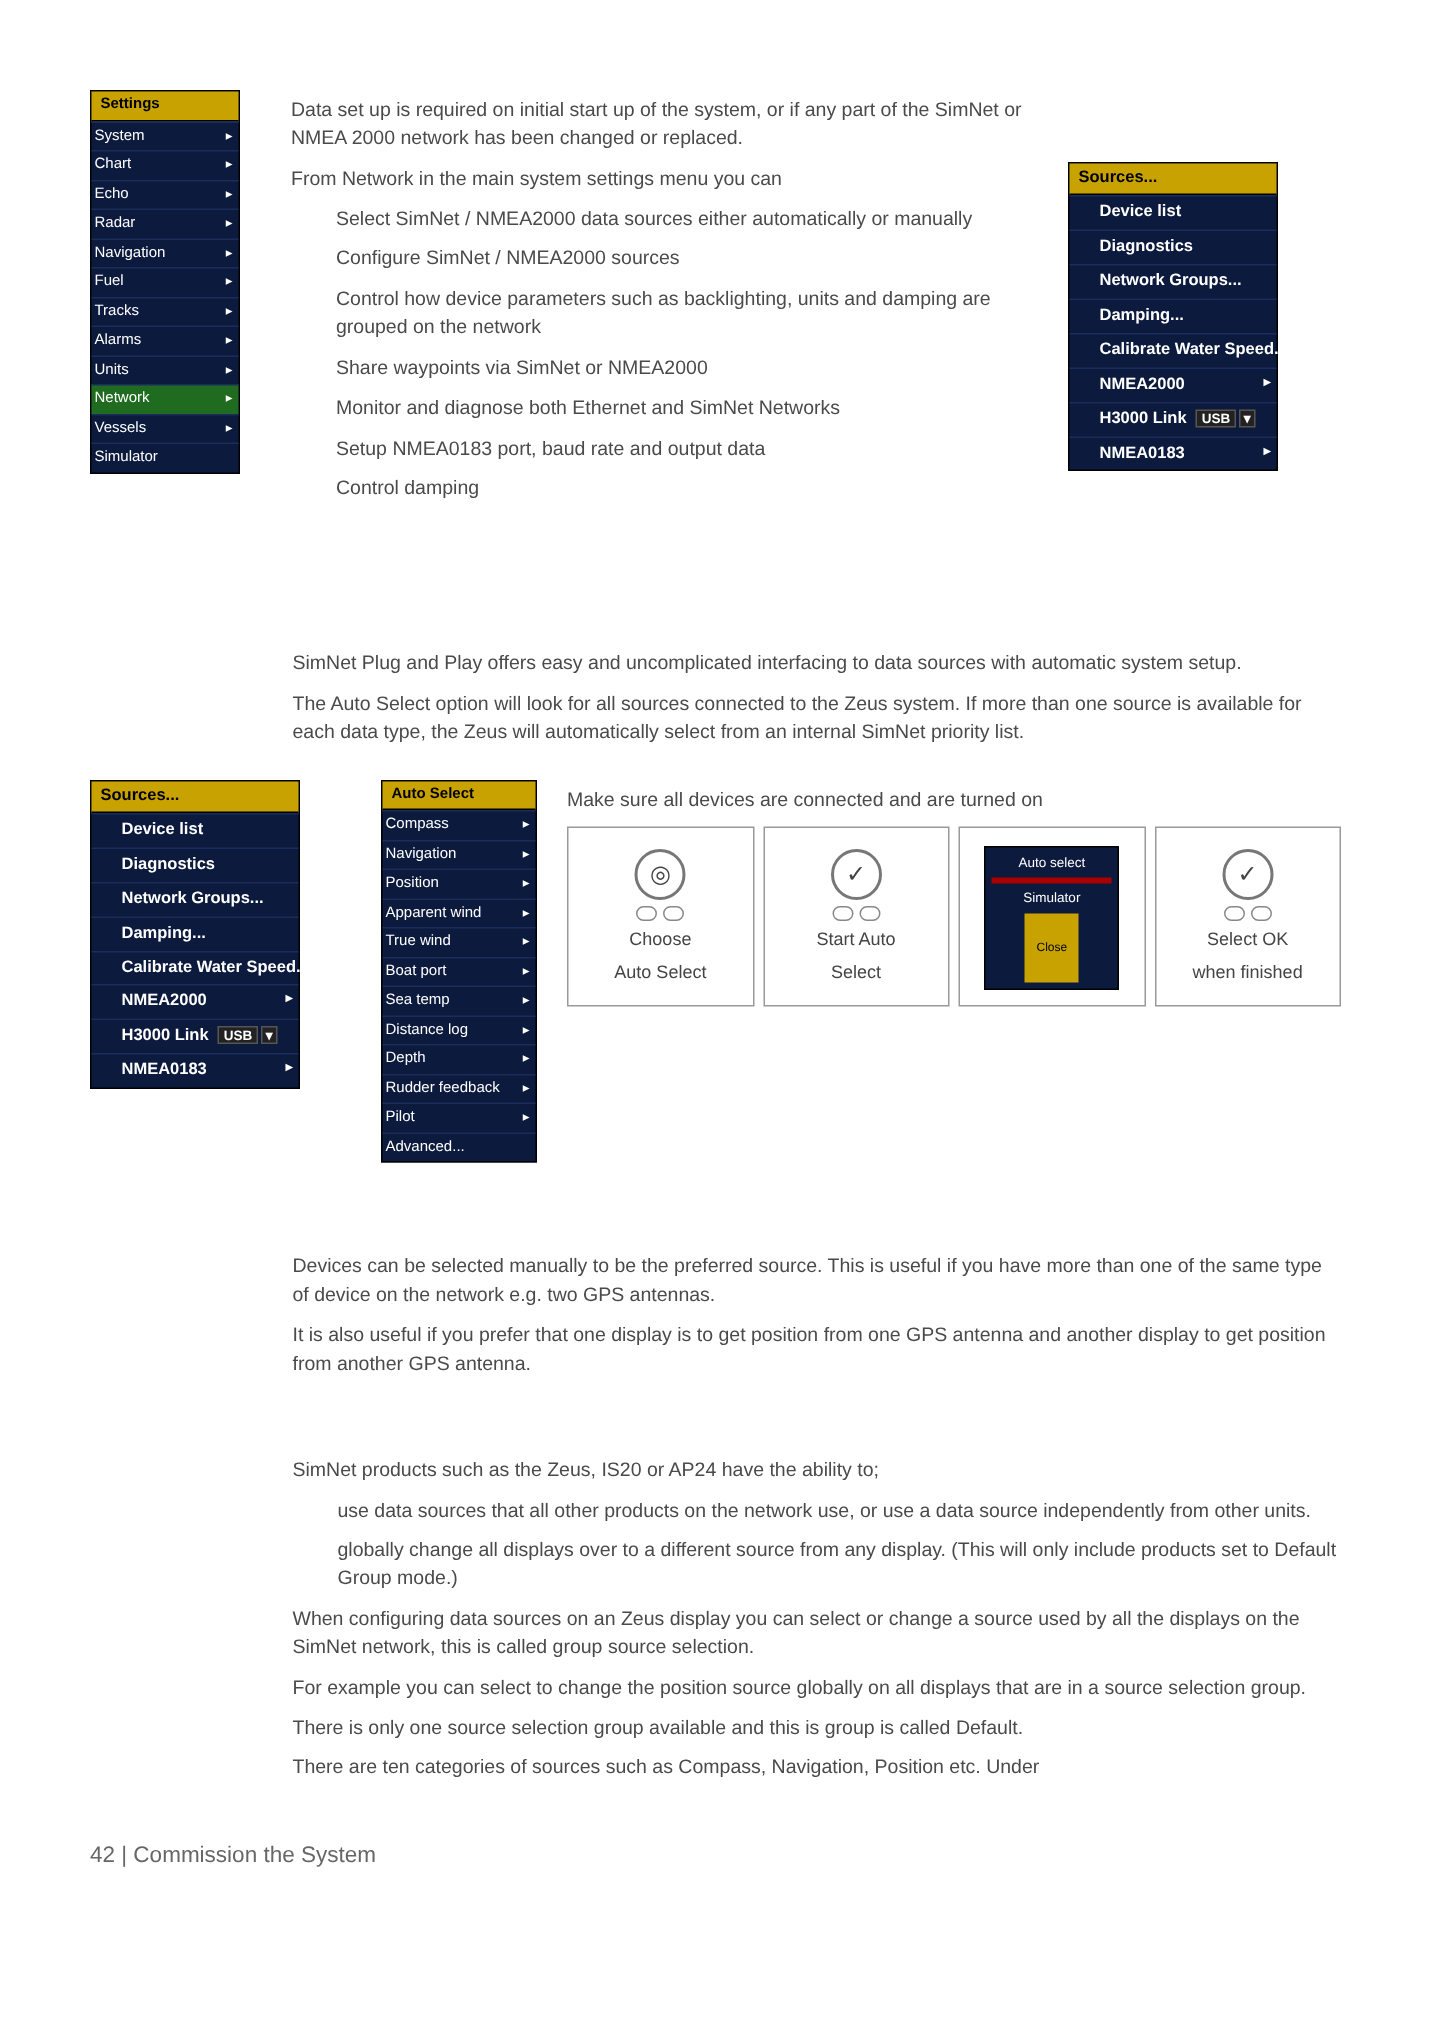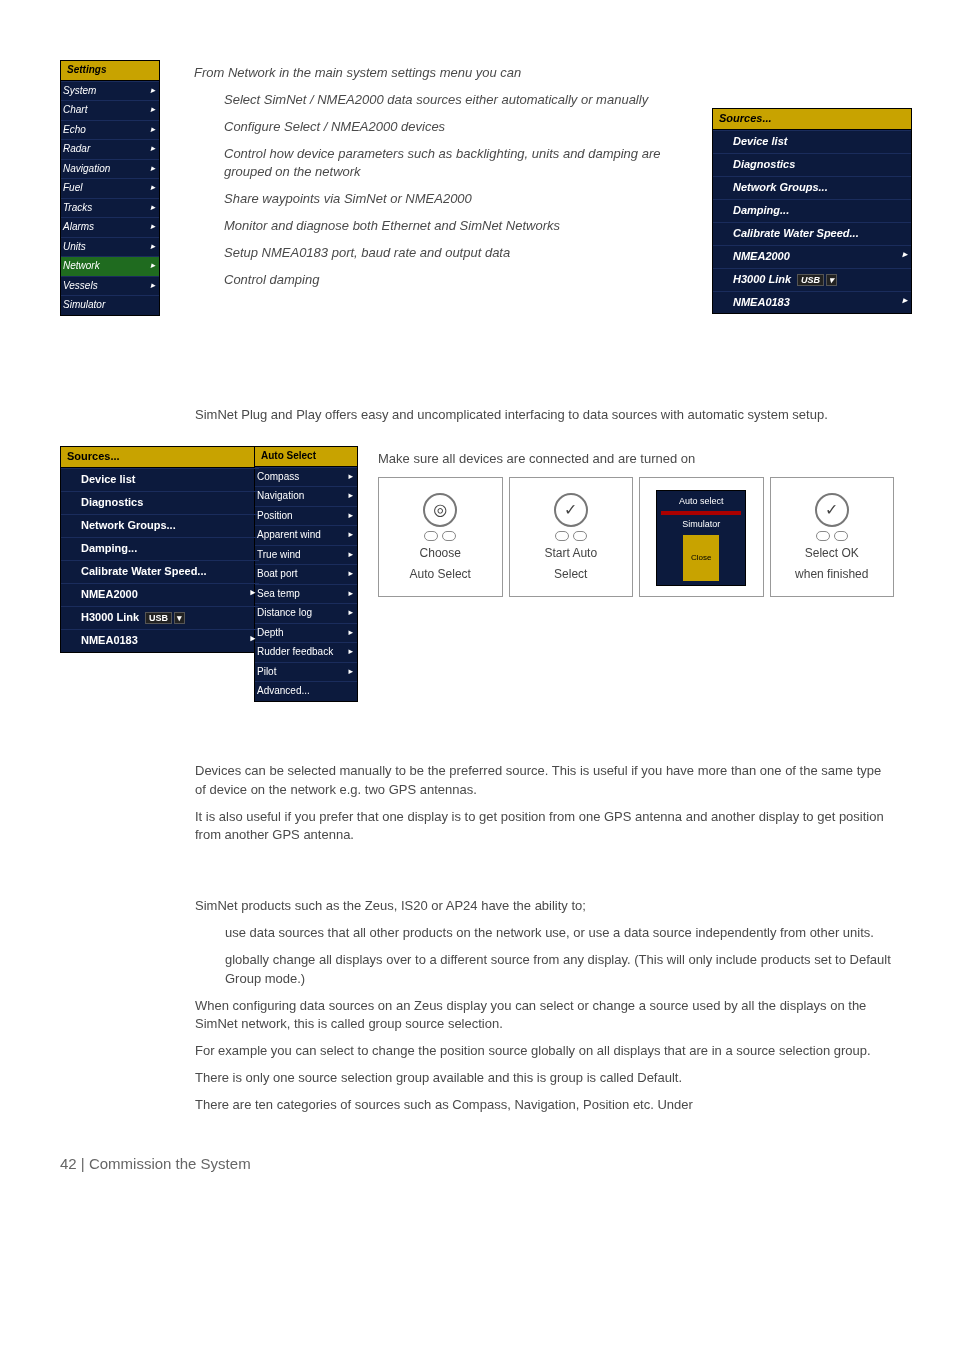--- a/index.html
+++ b/index.html
@@ -39,34 +39,34 @@
     position:absolute; right:4px; top:2px; font-size:9px;
   }
   .menu .row .pill {
     background:#222; color:#fff; font-size:9px;
     padding:0 3px; margin-left:6px; border:1px solid #555;
   }
   .menu .row .dd {
     background:#222; color:#fff; font-size:9px;
     padding:0 2px; margin-left:2px; border:1px solid #555;
   }
-  .menu-wide { width:200px; font-size:11px; font-weight:bold; }
+  .menu-wide { width:140px; font-size:11px; font-weight:bold; }
   .menu-wide .row { padding:3px 20px; }
   .menu-settings { width:100px; }
   .menu-auto { width:104px; }
   
   .para { margin: 4px 0 8px 0; }
   .indent { margin-left:30px; }
   .page-footer {
     margin-top:38px;
     font-size:15px;
     color:#666;
   }
   
-  .sec1 { display:flex; gap:28px; align-items:flex-start; margin-bottom:90px;font-style:italic;}
+  .sec1 { display:flex; gap:28px; align-items:flex-start; margin-bottom:90px;}
   .sec1 .left-col { width:106px; flex-shrink:0; }
   .sec1 .mid-col  { flex:1; }
   .sec1 .right-col{ width:182px; flex-shrink:0; margin-top:48px;}
   .sec3 { display:flex; gap:14px; align-items:flex-start; margin-top:22px; margin-bottom:20px;}
   .sec3 .m1 { width:180px; flex-shrink:0;}
   .sec3 .m2 { width:110px; flex-shrink:0;}
   .sec3 .rest { flex:1; }
   .main-block { margin-left:135px; }
   
   .steps { display:flex; gap:6px; margin-top:8px;}
@@ -115,23 +115,24 @@
       <div class="row"><span>Tracks</span><span class="arrow">▸</span></div>
       <div class="row"><span>Alarms</span><span class="arrow">▸</span></div>
       <div class="row"><span>Units</span><span class="arrow">▸</span></div>
       <div class="row sel"><span>Network</span><span class="arrow">▸</span></div>
       <div class="row"><span>Vessels</span><span class="arrow">▸</span></div>
       <div class="row"><span>Simulator</span></div>
     </div>
   </div>
 
   <div class="mid-col">
+    <p class="para">Data set up is required on initial start up of the system, or if any part of the SimNet or NMEA 2000 network has been changed or replaced.</p>
     <p class="para">From Network in the main system settings menu you can</p>
     <p class="para indent">Select SimNet / NMEA2000 data sources either automatically or manually</p>
-    <p class="para indent">Configure Select / NMEA2000 devices</p>
+    <p class="para indent">Configure SimNet / NMEA2000 sources</p>
     <p class="para indent">Control how device parameters such as backlighting, units and damping are grouped on the network</p>
     <p class="para indent">Share waypoints via SimNet or NMEA2000</p>
     <p class="para indent">Monitor and diagnose both Ethernet and SimNet Networks</p>
     <p class="para indent">Setup NMEA0183 port, baud rate and output data</p>
     <p class="para indent">Control damping</p>
   </div>
 
   <div class="right-col">
     <div class="menu menu-wide">
       <div class="title">Sources...</div>
@@ -142,20 +143,21 @@
       <div class="row">Calibrate Water Speed...</div>
       <div class="row"><span>NMEA2000</span><span class="arrow">▸</span></div>
       <div class="row"><span>H3000 Link</span><span class="pill">USB</span><span class="dd">▾</span></div>
       <div class="row"><span>NMEA0183</span><span class="arrow">▸</span></div>
     </div>
   </div>
 </div>
 
 <div class="main-block">
   <p class="para">SimNet Plug and Play offers easy and uncomplicated interfacing to data sources with automatic system setup.</p>
+  <p class="para">The Auto Select option will look for all sources connected to the Zeus system. If more than one source is available for each data type, the Zeus will automatically select from an internal SimNet priority list.</p>
 </div>
 
 <div class="sec3">
   <div class="m1">
     <div class="menu menu-wide">
       <div class="title">Sources...</div>
       <div class="row">Device list</div>
       <div class="row">Diagnostics</div>
       <div class="row">Network Groups...</div>
       <div class="row">Damping...</div>

